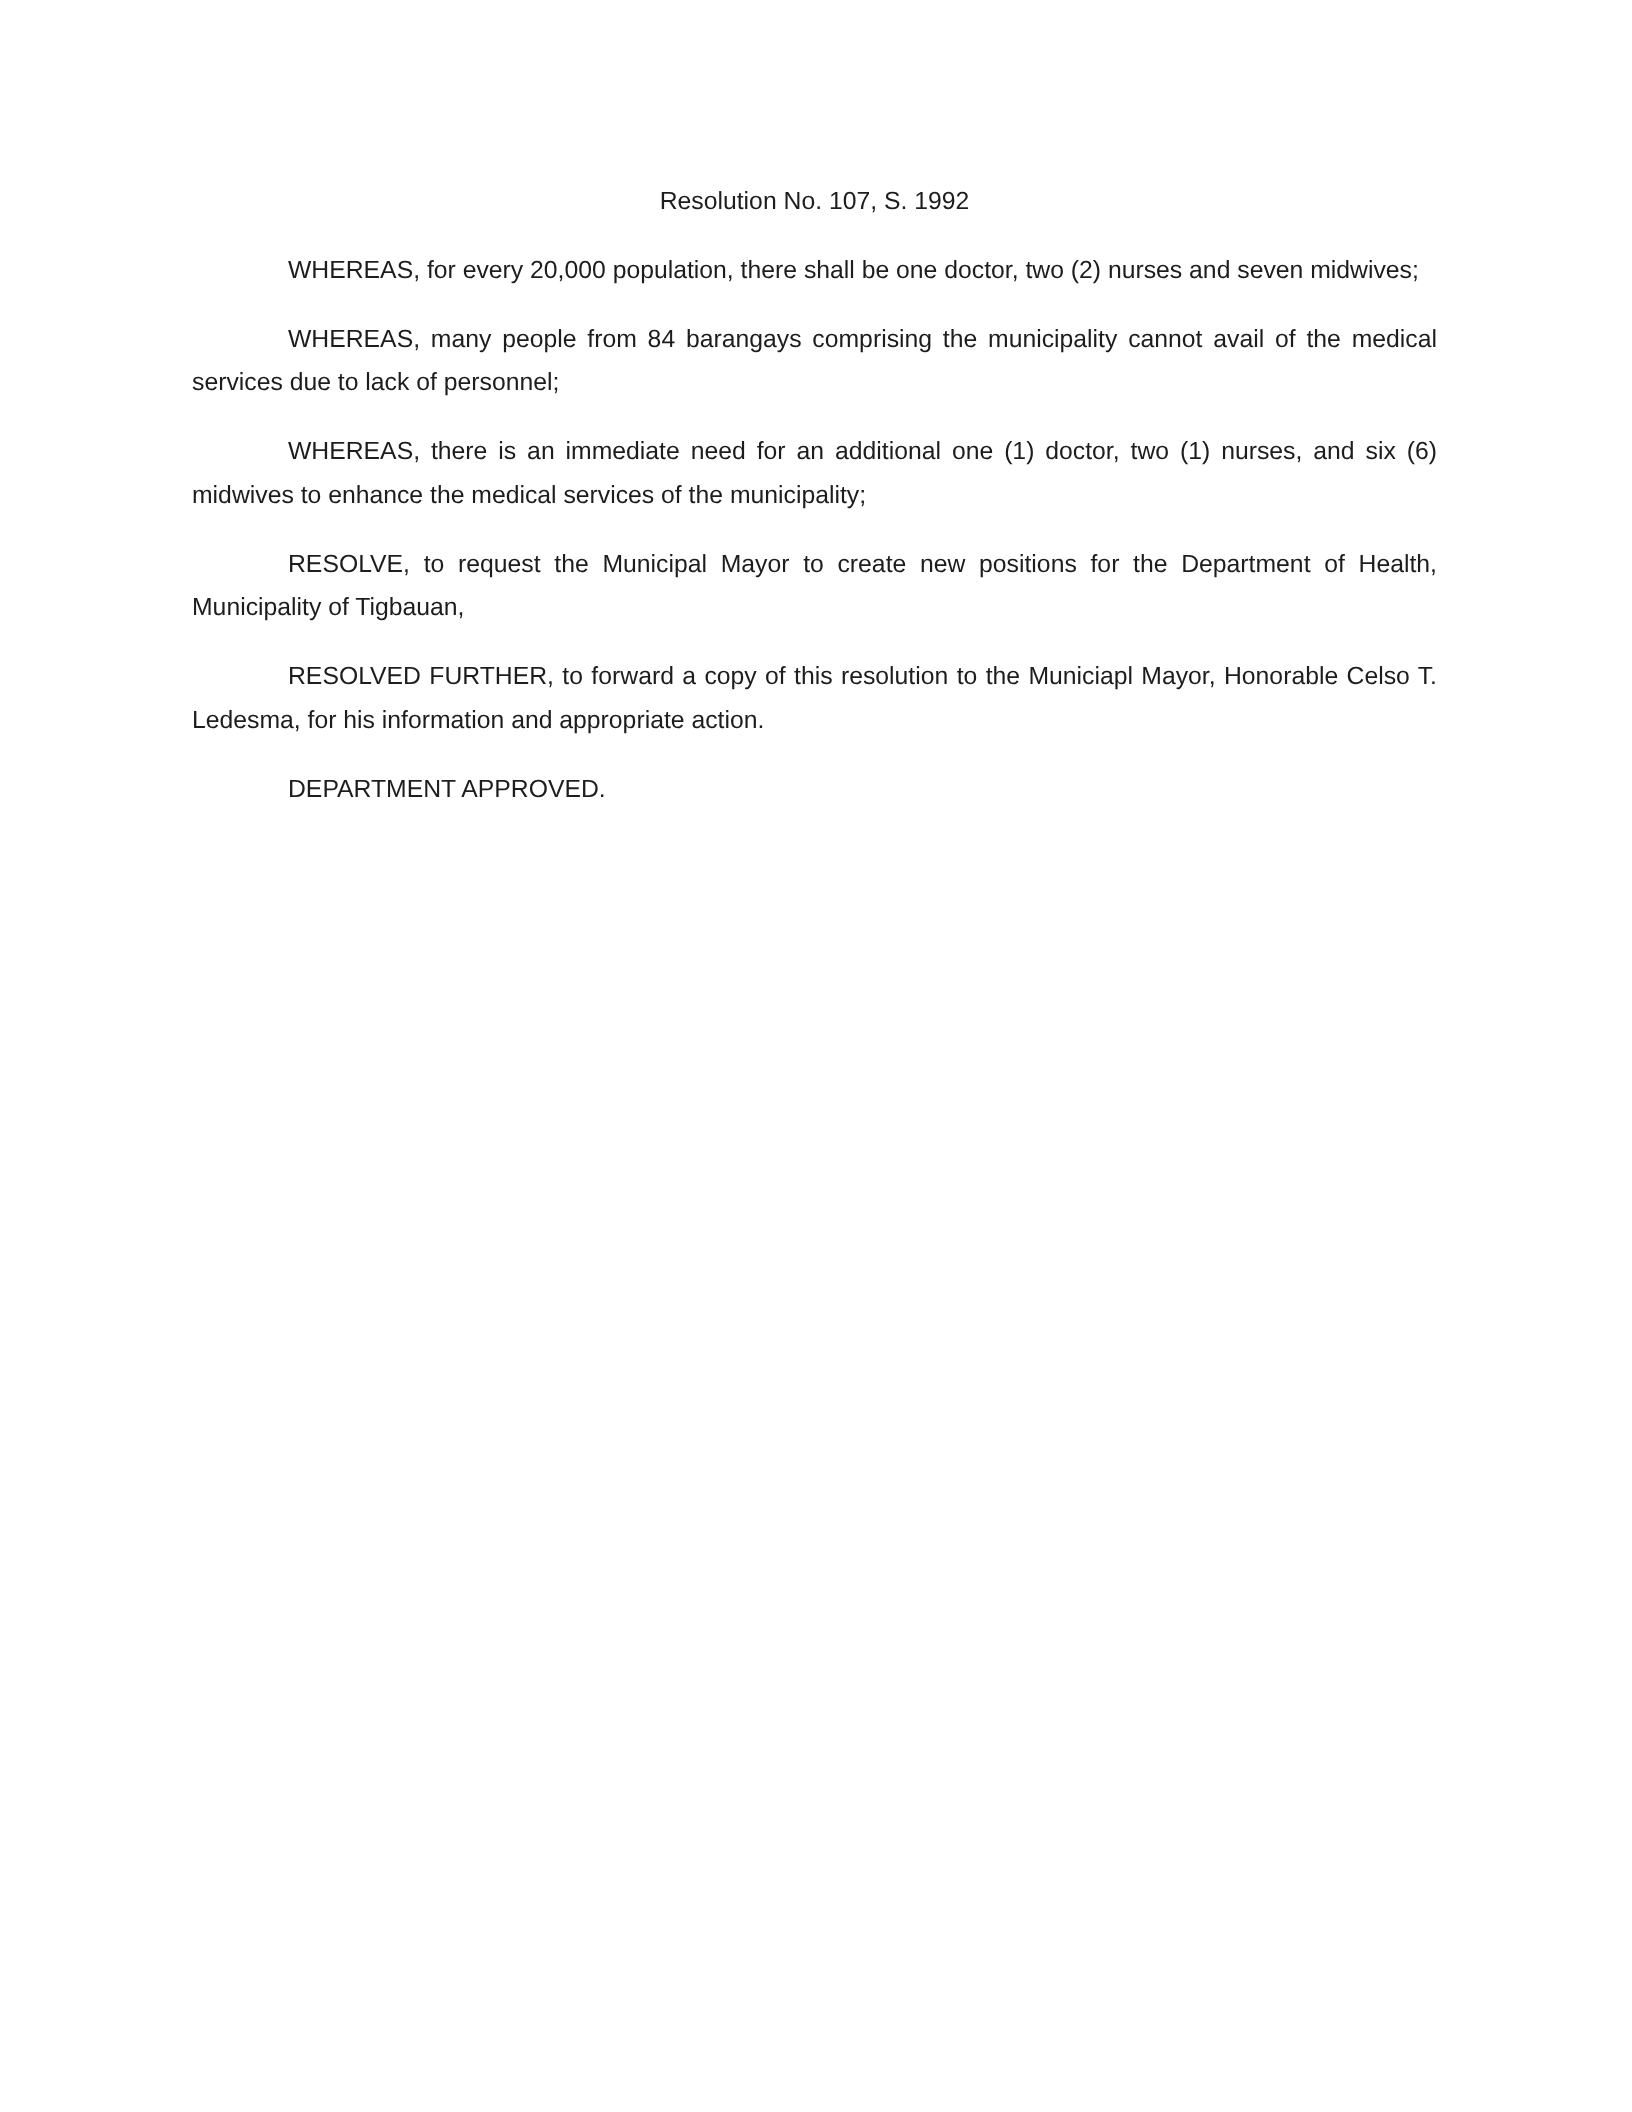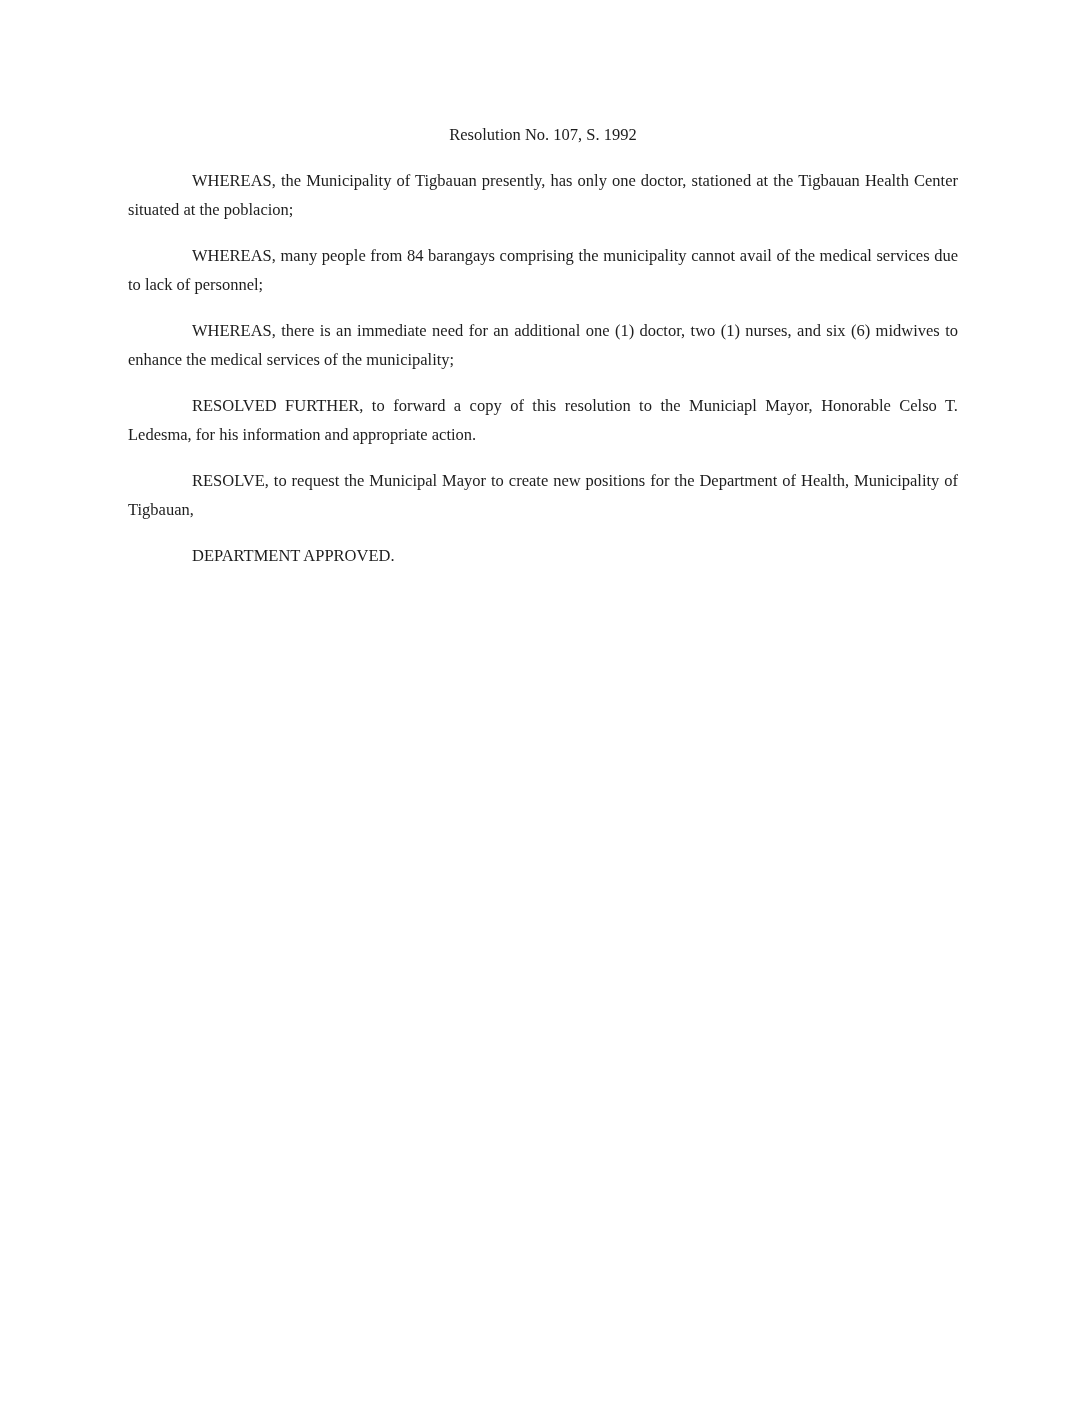--- a/index.html
+++ b/index.html
@@ -5,21 +5,21 @@
   html, body {
     margin: 0;
     padding: 0;
     background: #ffffff;
   }
   .page {
     position: relative;
     width: 1088px;
     height: 1408px;
     background: var(--page-bg, #ffffff);
-    font-family: Liberation Serif, serif;
+    font-family: Liberation Sans, sans-serif;
     color: var(--text-color, #1d1d1d);
     overflow: hidden;
     box-sizing: border-box;
   }
   .content {
     position: absolute;
     top: 120px;
     left: 128px;
     width: 830px;
     font-size: 16.5px;
@@ -43,27 +43,27 @@
   }
 </style>
 </head>
 <body>
 
 <div class="page">
   <div class="content">
     <p class="doc-title">Resolution No. 107, S. 1992</p>
 
 
+    <p class="body-para">WHEREAS, for every 20,000 population, there shall be one doctor, two (2) nurses and seven midwives;</p>
 
-    <p class="body-para">WHEREAS, the Municipality of Tigbauan presently, has only one doctor, stationed at the Tigbauan Health Center situated at the poblacion;</p>
 
     <p class="body-para">WHEREAS, many people from 84 barangays comprising the municipality cannot avail of the medical services due to lack of personnel;</p>
 
     <p class="body-para">WHEREAS, there is an immediate need for an additional one (1) doctor, two (1) nurses, and six (6) midwives to enhance the medical services of the municipality;</p>
 
 
+    <p class="body-para">RESOLVE, to request the Municipal Mayor to create new positions for the Department of Health, Municipality of Tigbauan,</p>
+
     <p class="body-para">RESOLVED FURTHER, to forward a copy of this resolution to the Municiapl Mayor, Honorable Celso T. Ledesma, for his information and appropriate action.</p>
-
-    <p class="body-para">RESOLVE, to request the Municipal Mayor to create new positions for the Department of Health, Municipality of Tigbauan,</p>
 
     <p class="body-para">DEPARTMENT APPROVED.</p>
   </div>
 </div>
 
 </body></html>

